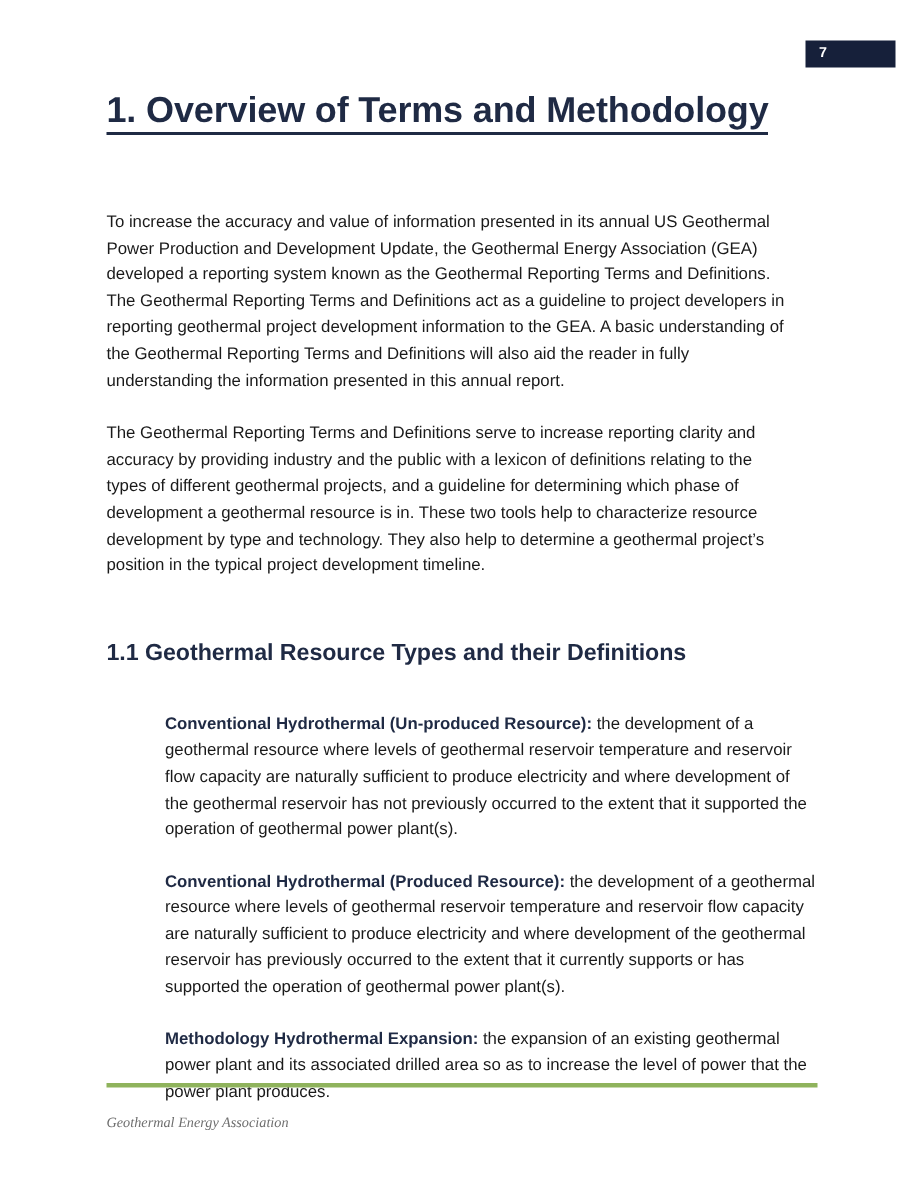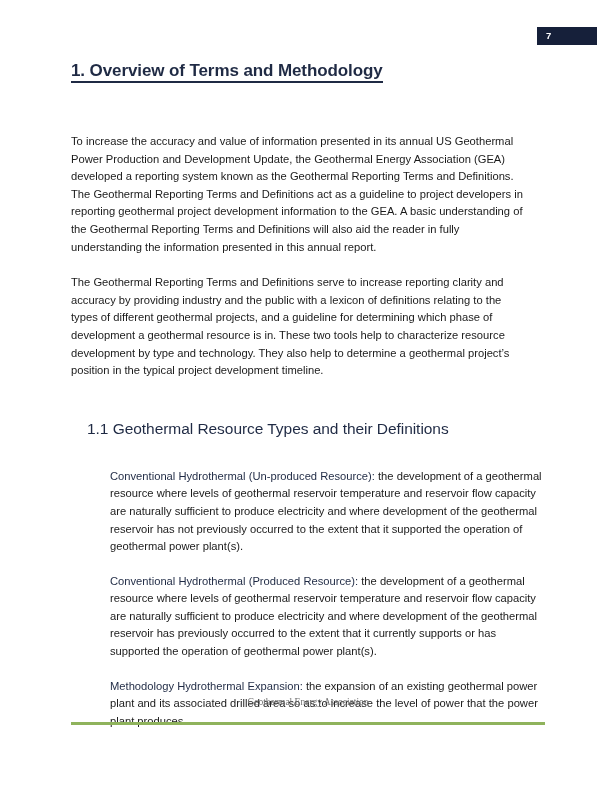--- a/index.html
+++ b/index.html
@@ -38,36 +38,36 @@
   .content {
     position: absolute;
     left: 71px;
     top: 62px;
     width: 474px;
   }
 
   
   .h1 {
     color: #1F2A44;
-    font-size: 17px;
+    font-size: 24px;
     font-weight: bold;
     letter-spacing: -0.1px;
     margin: 0 0 24px 0;
     display: inline-block;
     border-bottom: 2px solid #1F2A44;
     padding-bottom: 2px;
   }
   .h1-wrap { line-height: 1; margin-bottom: 26px; }
 
   .h2 {
     color: #1F2A44;
     font-size: 15.5px;
-    font-weight: normal;
+    font-weight: bold;
     letter-spacing: -0.05px;
-    margin: 16px;
+    margin: 0;
     padding: 0;
   }
   .h2-wrap { margin: 40px 0 30px 0; }
 
   
   .para {
     color: #1a1a1a;
     font-size: 11.2px;
     line-height: 17.6px;
     margin: 0 18px 18px 0;
@@ -80,44 +80,45 @@
   .def {
     color: #1a1a1a;
     font-size: 11.2px;
     line-height: 17.6px;
     margin: 0 0 17px 0;
     padding-left: 39px;
     padding-right: 0px;
   }
   .def-term {
     color: #1F2A44;
-    font-weight: normal;
+    font-weight: bold;
     margin-top: 32px;
   }
   .em-bold {
     font-weight: normal;
     color: #1a1a1a;
   }
 
   
   .footer-rule {
     position: absolute;
     left: 71px;
     top: 722px;
     width: 474px;
     height: 3px;
     background: #8FB35C;
   }
   .footer-text {
     position: absolute;
     left: 71px;
-    top: 697px;
+    top: 744px;
     width: 474px;
-    text-align: center;
+    text-align: left;
     font-size: 9.5px;
+    font-style: italic;
     color: #6e6e6e;
     font-family: "Liberation Serif", serif;
   }
 </style>
 </head>
 <body>
 
 <div class="page">
 
   <div class="page-number-badge">7</div>

